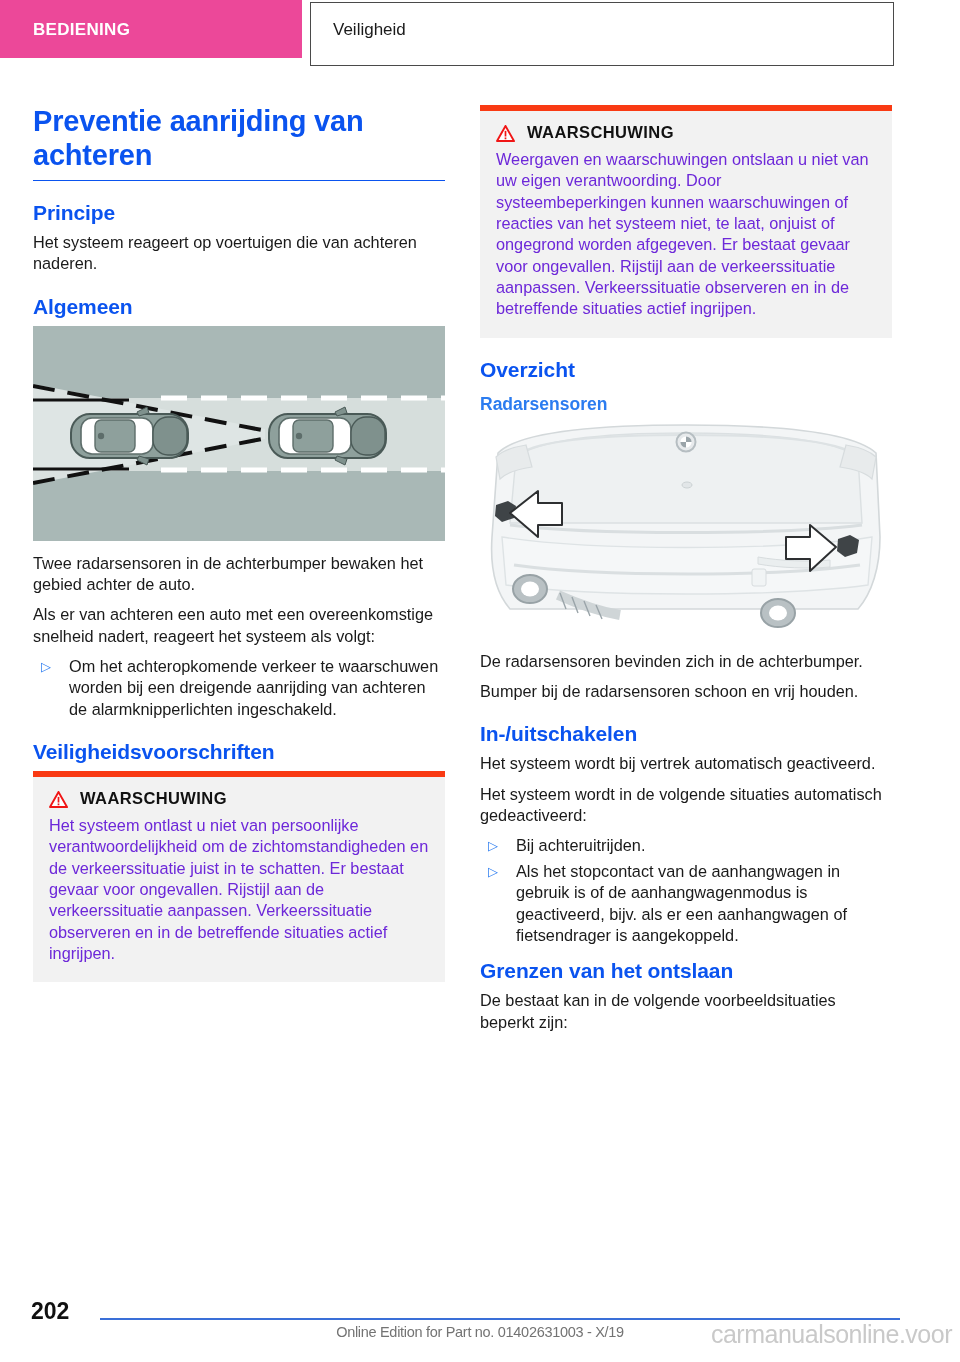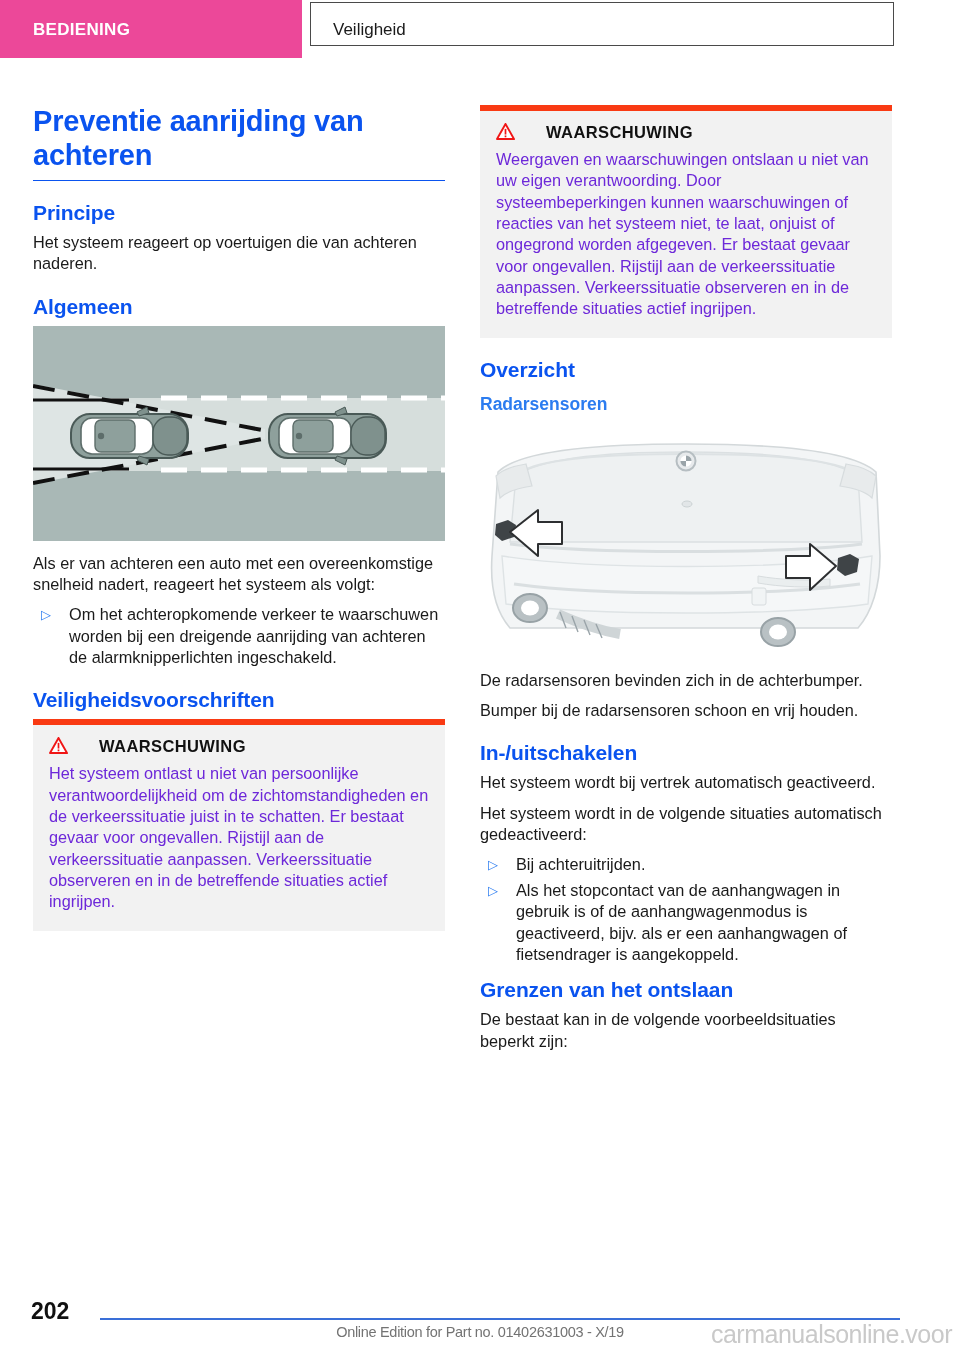--- a/index.html
+++ b/index.html
@@ -38,21 +38,21 @@
     transform: translateY(-50%);
     color: #ffffff;
     font-size: 17px;
     font-weight: bold;
     letter-spacing: 0.3px;
   }
   .header-section {
     position: absolute;
     left: 310px; top: 2px;
     width: 584px;
-    height: 44px;
+    height: 64px;
     background: #ffffff;
     border: 1.5px solid #4a4a4a;
     box-sizing: border-box;
   }
   .header-section-label {
     position: absolute;
     left: 22px;
     top: 27px;
     transform: translateY(-50%);
     color: #1a1a1a;
@@ -84,21 +84,21 @@
   }
   h2.h-blue {
     margin: 20px 0 7px 0;
     color: #0a53ef;
     font-size: 21px;
     font-weight: bold;
     letter-spacing: -0.1px;
   }
   h2.h-blue.tight { margin-top: 13px; }
   h3.h-blue-sm {
-    margin: 12px 0 21px 0;
+    margin: 12px 0 2px 0;
     color: #2b7cf0;
     font-size: 17.5px;
     font-weight: bold;
   }
   p.body {
     margin: 0 0 9px 0;
     font-size: 16.3px;
     line-height: 1.31;
     color: #1a1a1a;
   }
@@ -127,23 +127,22 @@
   
   .warnbox {
     background: #f2f2f2;
     border-top: 6px solid #f93a13;
     padding: 12px 16px 18px 16px;
     box-sizing: border-box;
     width: 412px;
   }
   .warnbox-head {
     display: flex;
-    align-items: flex-start;
+    align-items: flex-end;
     margin-bottom: 7px;
-    gap: 19px;
   }
   .warn-tri { width: 19px; height: 17px; flex: 0 0 19px; }
   .warnbox-title {
     margin-left: 12px;
     font-size: 16.5px;
     font-weight: bold;
     letter-spacing: 0.4px;
     color: #111;
   }
   .warnbox-body {
@@ -257,20 +256,21 @@
         <rect x="246" y="92" width="72" height="36" rx="11" ry="11" fill="#ffffff" stroke="#5d6d6a" stroke-width="1.6"></rect>
         <rect x="260" y="94" width="40" height="32" rx="6" ry="6" fill="#8ea09c" stroke="#5d6d6a" stroke-width="1.4"></rect>
         <rect x="318" y="91" width="34" height="38" rx="15" ry="15" fill="#7f918d" stroke="#4a5a57" stroke-width="1.4"></rect>
         <circle cx="266" cy="110" r="3.2" fill="#5d6d6a"></circle>
         <path d="M302,86 l10,-5 l2,6 l-10,3 Z" fill="#7f918d" stroke="#4a5a57" stroke-width="1"></path>
         <path d="M302,134 l10,5 l2,-6 l-10,-3 Z" fill="#7f918d" stroke="#4a5a57" stroke-width="1"></path>
       </g>
     </svg>
   </div>
 
+  <p class="body">Twee radarsensoren in de achterbumper bewaken het gebied achter de auto.</p>
   <p class="body">Als er van achteren een auto met een overeenkomstige snelheid nadert, reageert het systeem als volgt:</p>
 
   <div class="bullet">
     <span class="bullet-marker">▷</span>
     <span class="bullet-text">Om het achteropkomende verkeer te waarschuwen worden bij een dreigende aanrijding van achteren de alarmknipperlichten ingeschakeld.</span>
   </div>
 
   <h2 class="h-blue">Veiligheidsvoorschriften</h2>
 
   <div class="warnbox">

